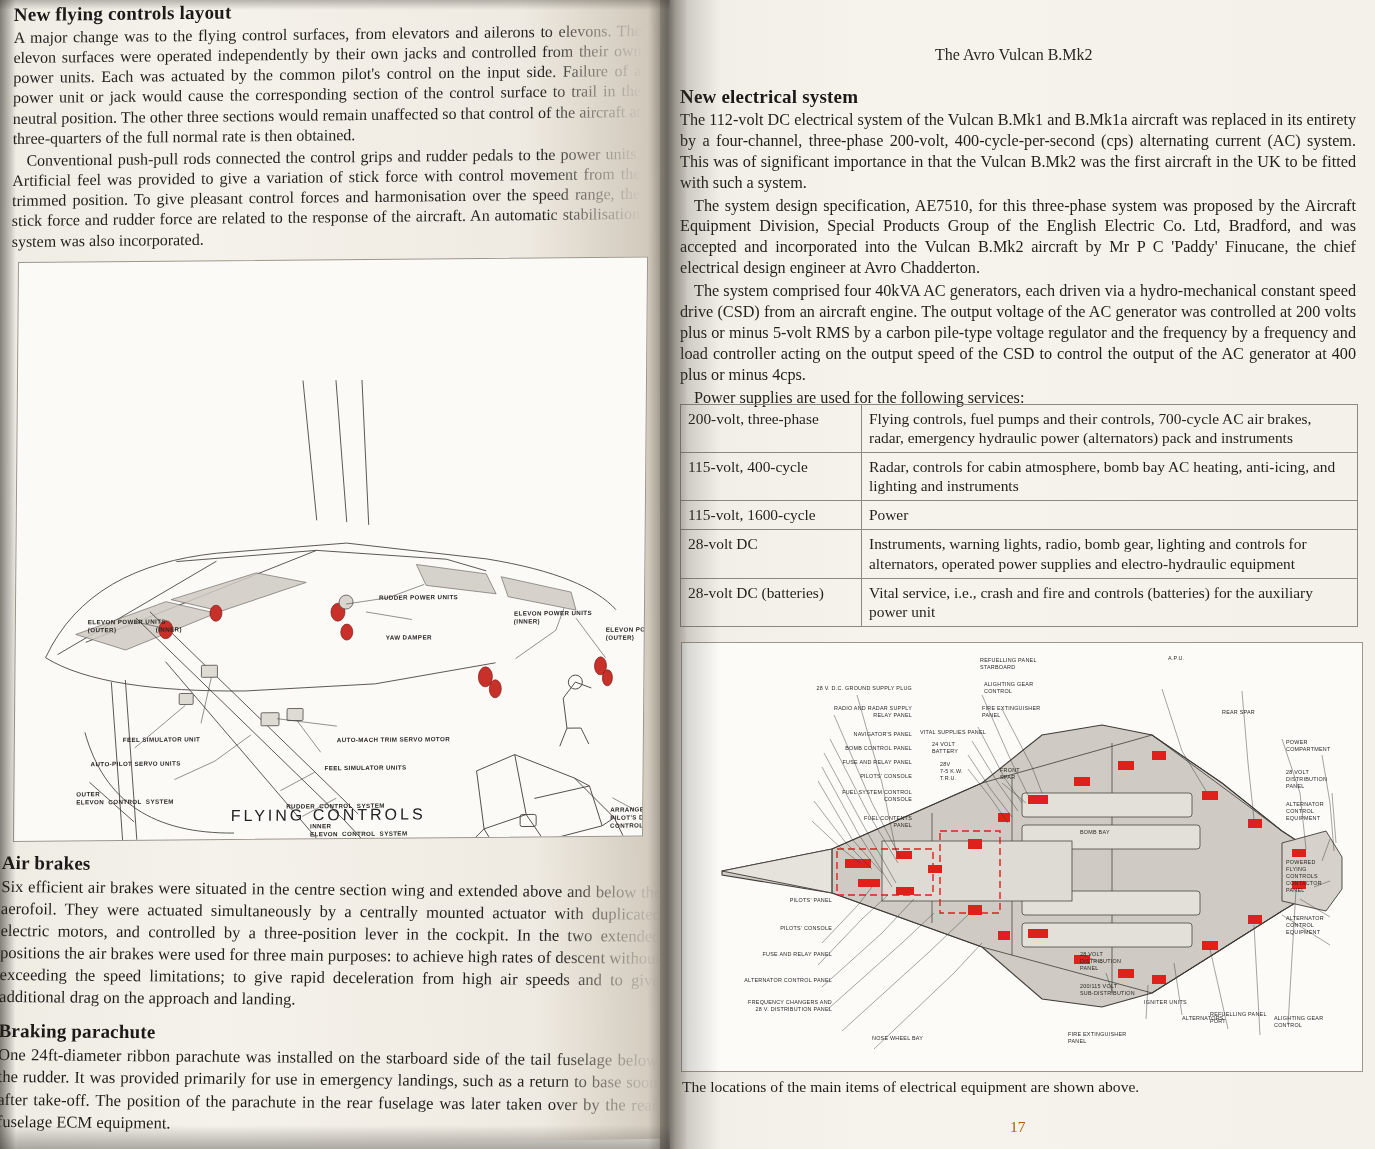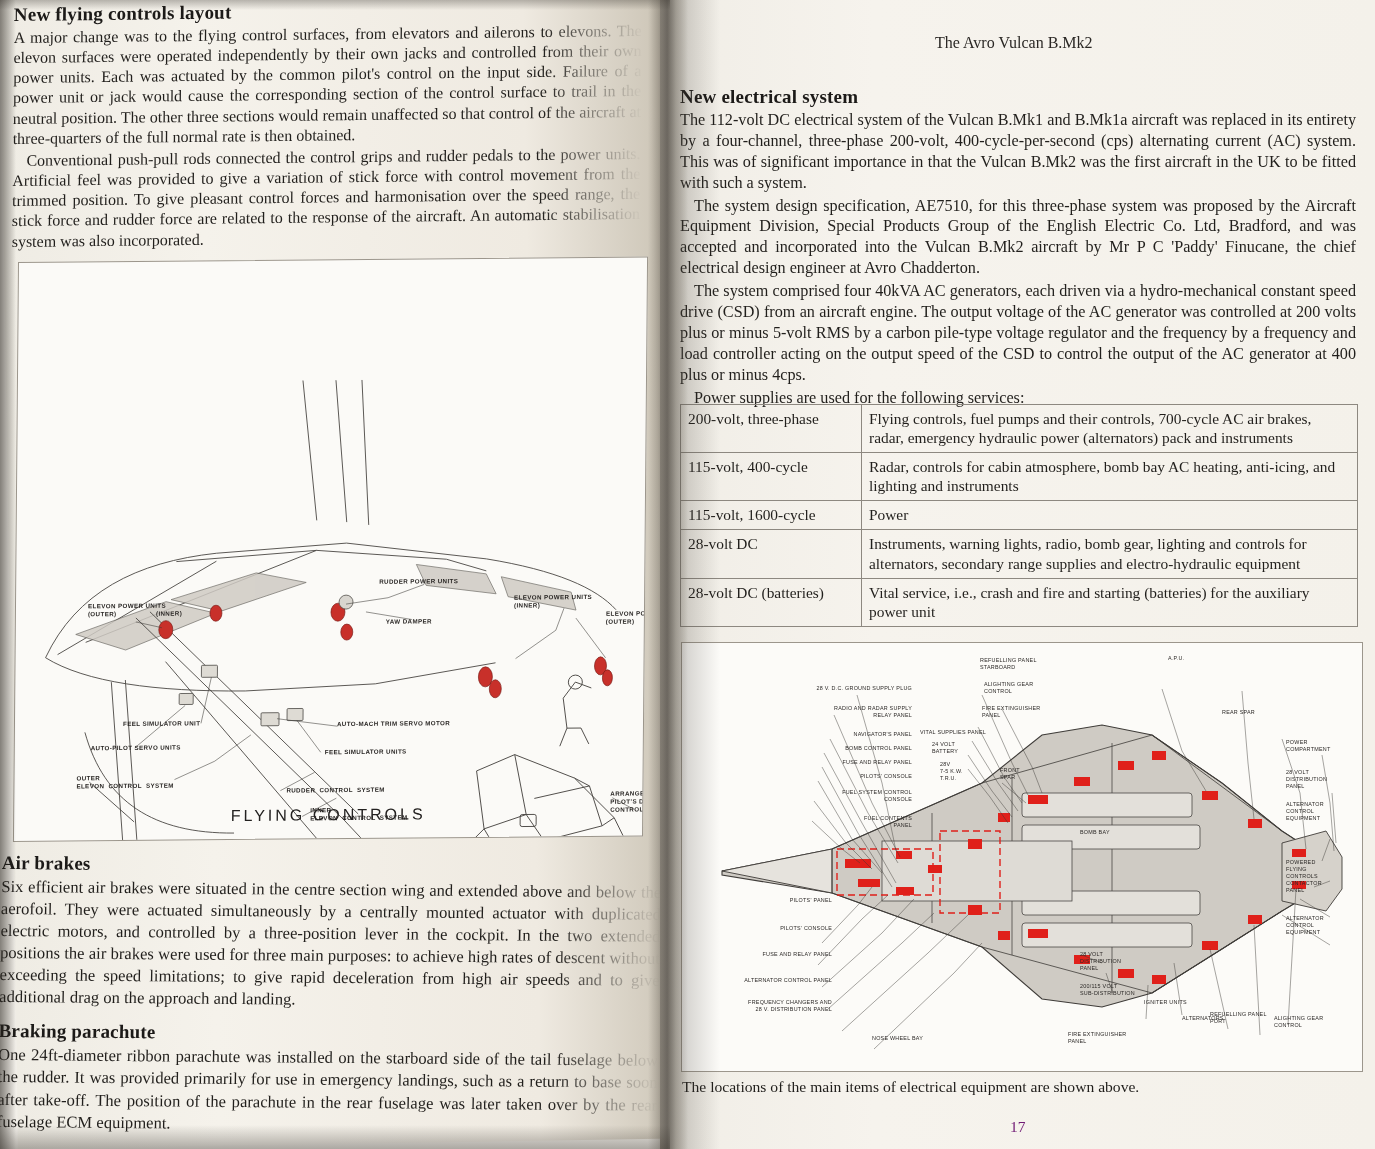--- a/index.html
+++ b/index.html
@@ -121,20 +121,21 @@
     color: #232120;
   }
   .lbl {
     position: absolute;
     font-family: "Liberation Sans", sans-serif;
     font-size: 6.2px;
     letter-spacing: 0.4px;
     color: #2a2725;
     line-height: 1.25;
     white-space: pre;
+    margin-top: 16px;
   }
   .lbl.b { font-weight: bold; }
 
   .left-bottom {
     position: absolute;
     left: 2px;
     top: 852px;
     width: 660px;
     transform: rotate(1.1deg) skewY(-0.6deg);
     transform-origin: 0 0;
@@ -146,21 +147,21 @@
   .right-wrap {
     position: absolute;
     left: 680px;
     top: 0;
     width: 690px;
     height: 1149px;
   }
   .run-head {
     position: absolute;
     left: 255px;
-    top: 34px;
+    top: 46px;
     font-size: 16px;
     color: #2b2825;
     font-family: "Liberation Serif", serif;
   }
   .rp-text {
     position: absolute;
     left: 0;
     top: 86px;
     width: 676px;
   }
@@ -199,21 +200,21 @@
     top: 1078px;
     width: 680px;
     font-size: 15.6px;
     color: #201e1b;
   }
   .folio {
     position: absolute;
     left: 330px;
     top: 1118px;
     font-size: 15.5px;
-    color: #701a75;
+    color: #a16207;
   }
   .rlbl {
     position: absolute;
     font-family: "Liberation Sans", sans-serif;
     font-size: 5.4px;
     letter-spacing: 0.25px;
     color: #2b2826;
     line-height: 1.3;
     white-space: pre;
   }
@@ -414,25 +415,25 @@
         <tr>
           <td class="k">115-volt, 400-cycle</td>
           <td>Radar, controls for cabin atmosphere, bomb bay AC heating, anti-icing, and lighting and instruments</td>
         </tr>
         <tr>
           <td class="k">115-volt, 1600-cycle</td>
           <td>Power</td>
         </tr>
         <tr>
           <td class="k">28-volt DC</td>
-          <td>Instruments, warning lights, radio, bomb gear, lighting and controls for alternators, secondary range supplies and electro-hydraulic equipment</td>
+          <td>Instruments, warning lights, radio, bomb gear, lighting and controls for alternators, operated power supplies and electro-hydraulic equipment</td>
         </tr>
         <tr>
           <td class="k">28-volt DC (batteries)</td>
-          <td>Vital service, i.e., crash and fire and starting (batteries) for the auxiliary power unit</td>
+          <td>Vital service, i.e., crash and fire and controls (batteries) for the auxiliary power unit</td>
         </tr>
       </tbody>
     </table>
 
     <div class="fig-right">
       <svg viewBox="0 0 680 428" width="680" height="428">
 
         <g>
           <polygon points="40,228 150,206 300,140 360,92 420,82 470,92 540,140 600,188 640,214 640,244 600,268 540,306 470,350 420,364 360,356 300,304 150,250 40,232" fill="#cfcbc4" stroke="#3f3c39" stroke-width="1.1"></polygon>
 

